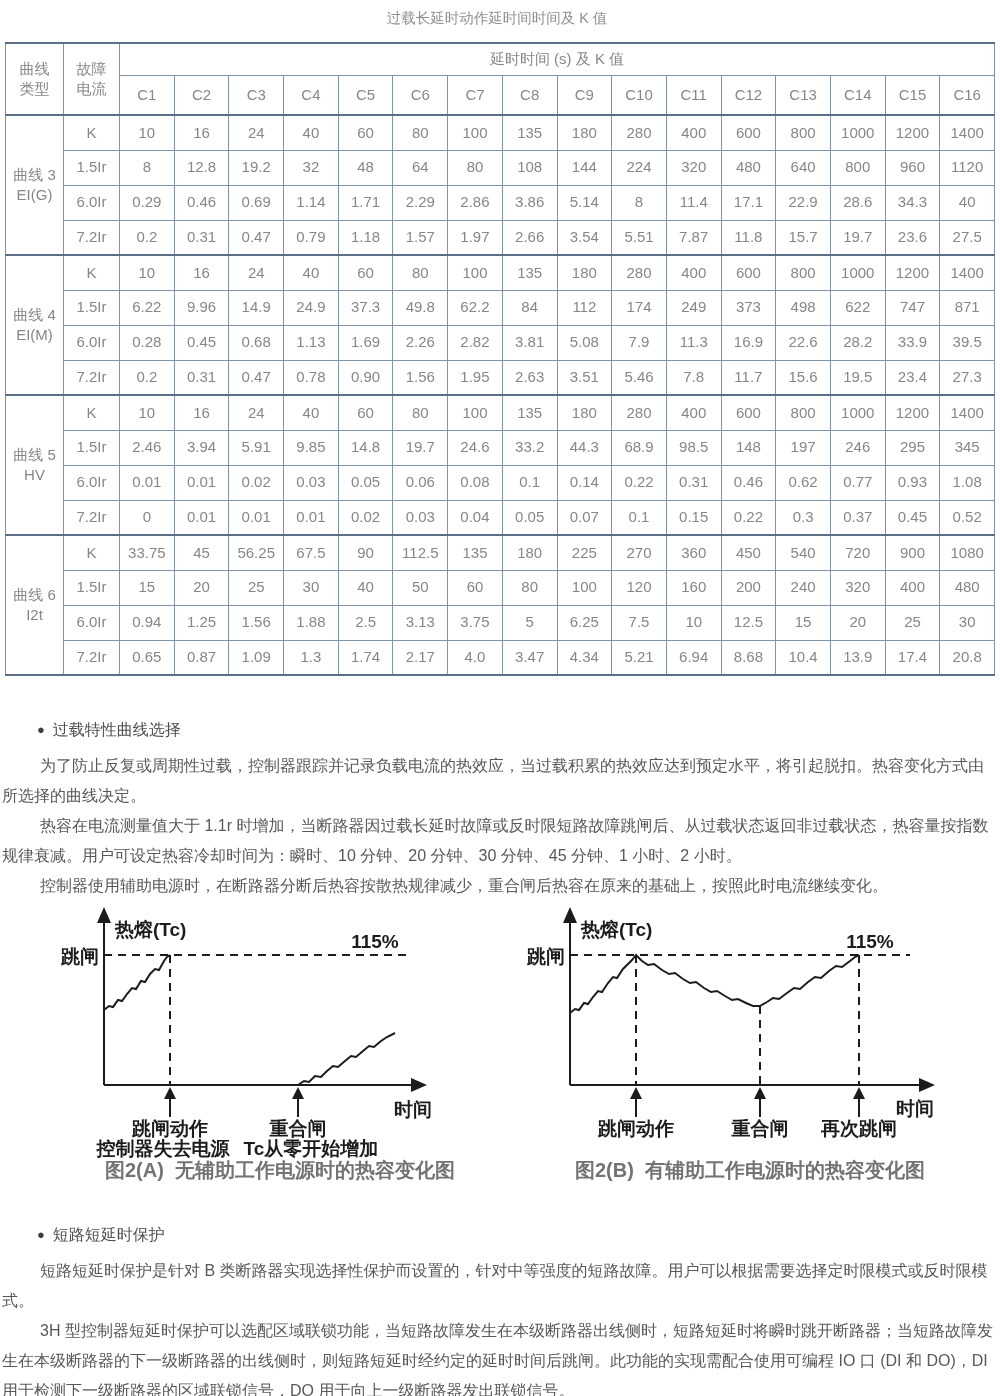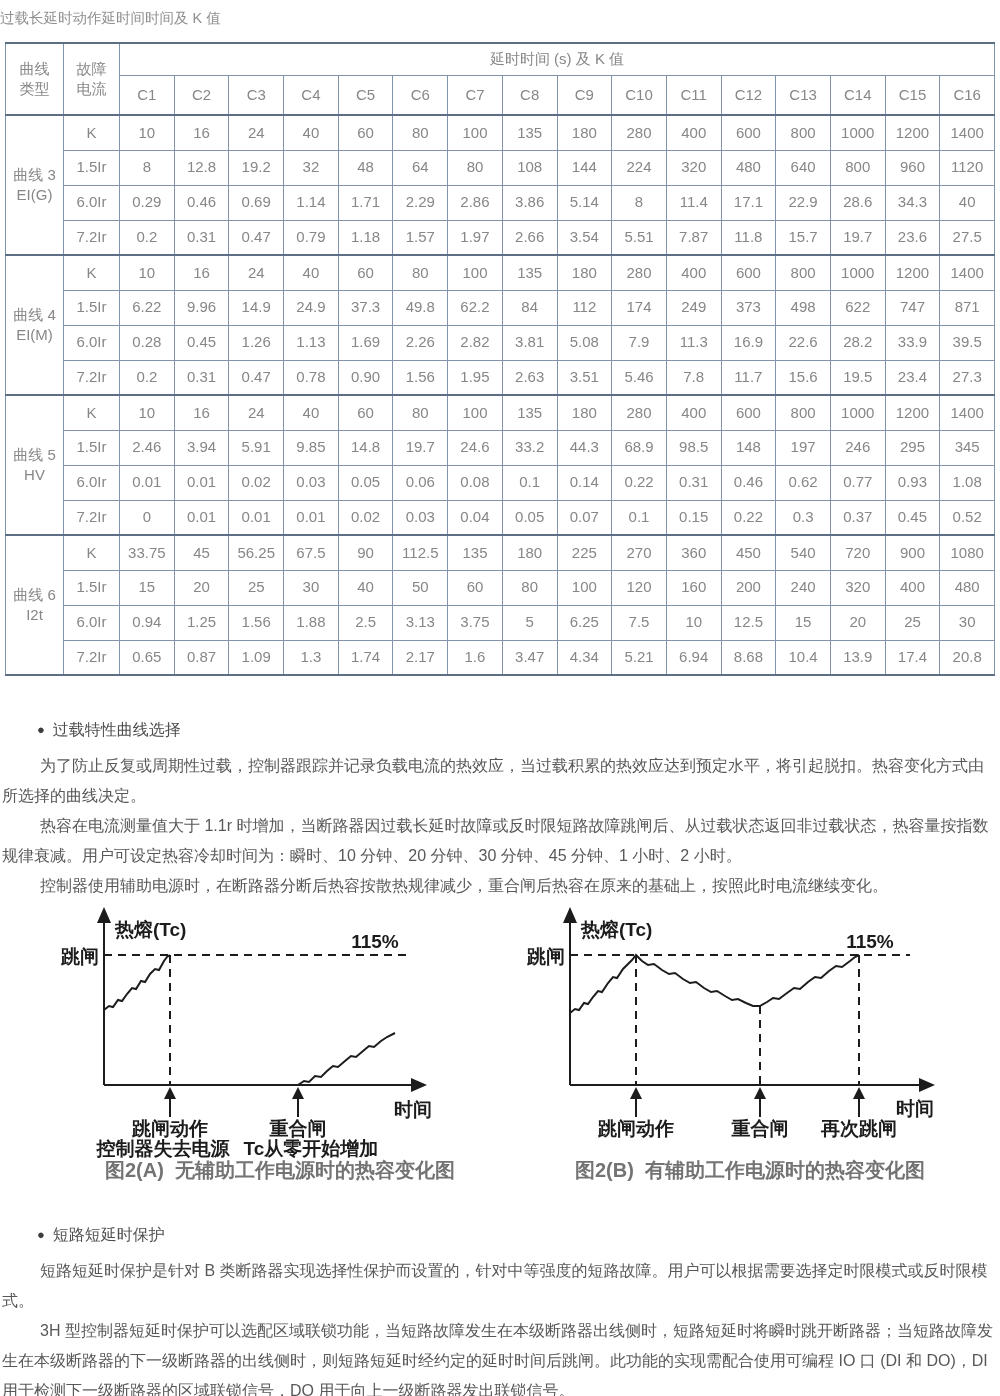--- a/index.html
+++ b/index.html
@@ -4,21 +4,21 @@
 <style>
   * { box-sizing: border-box; }
   html,body { margin:0; padding:0; }
   body {
     width:1000px; height:1396px; background:#ffffff;
     font-family:"Liberation Sans","DejaVu Sans",sans-serif;
     color:#555; overflow:hidden;
   }
   .page { width:1000px; height:1396px; position:relative; }
   .page-note {
-    text-align:left; color:#8f8f8f; font-size:14.5px;
+    text-align:center; color:#8f8f8f; font-size:14.5px;
     padding:9px 6px 0 0; height:28px;
   }
   
   table.k-table {
     width:990px; margin:14px 7px 0 5px;
     border-collapse:collapse; table-layout:fixed;
     border-top:2px solid #5c6e85; border-bottom:2px solid #5c6e85;
   }
   .k-table th, .k-table td {
     border:1px solid #8093a8; text-align:center; vertical-align:middle;
@@ -205,21 +205,21 @@
           <td class="val">373</td>
           <td class="val">498</td>
           <td class="val">622</td>
           <td class="val">747</td>
           <td class="val">871</td>
         </tr>
         <tr>
           <td class="row-label">6.0Ir</td>
           <td class="val">0.28</td>
           <td class="val">0.45</td>
-          <td class="val">1.26</td>
+          <td class="val">0.68</td>
           <td class="val">1.13</td>
           <td class="val">1.69</td>
           <td class="val">2.26</td>
           <td class="val">2.82</td>
           <td class="val">3.81</td>
           <td class="val">5.08</td>
           <td class="val">7.9</td>
           <td class="val">11.3</td>
           <td class="val">16.9</td>
           <td class="val">22.6</td>
@@ -382,21 +382,21 @@
           <td class="val">30</td>
         </tr>
         <tr>
           <td class="row-label">7.2Ir</td>
           <td class="val">0.65</td>
           <td class="val">0.87</td>
           <td class="val">1.09</td>
           <td class="val">1.3</td>
           <td class="val">1.74</td>
           <td class="val">2.17</td>
-          <td class="val">1.6</td>
+          <td class="val">4.0</td>
           <td class="val">3.47</td>
           <td class="val">4.34</td>
           <td class="val">5.21</td>
           <td class="val">6.94</td>
           <td class="val">8.68</td>
           <td class="val">10.4</td>
           <td class="val">13.9</td>
           <td class="val">17.4</td>
           <td class="val">20.8</td>
         </tr>

